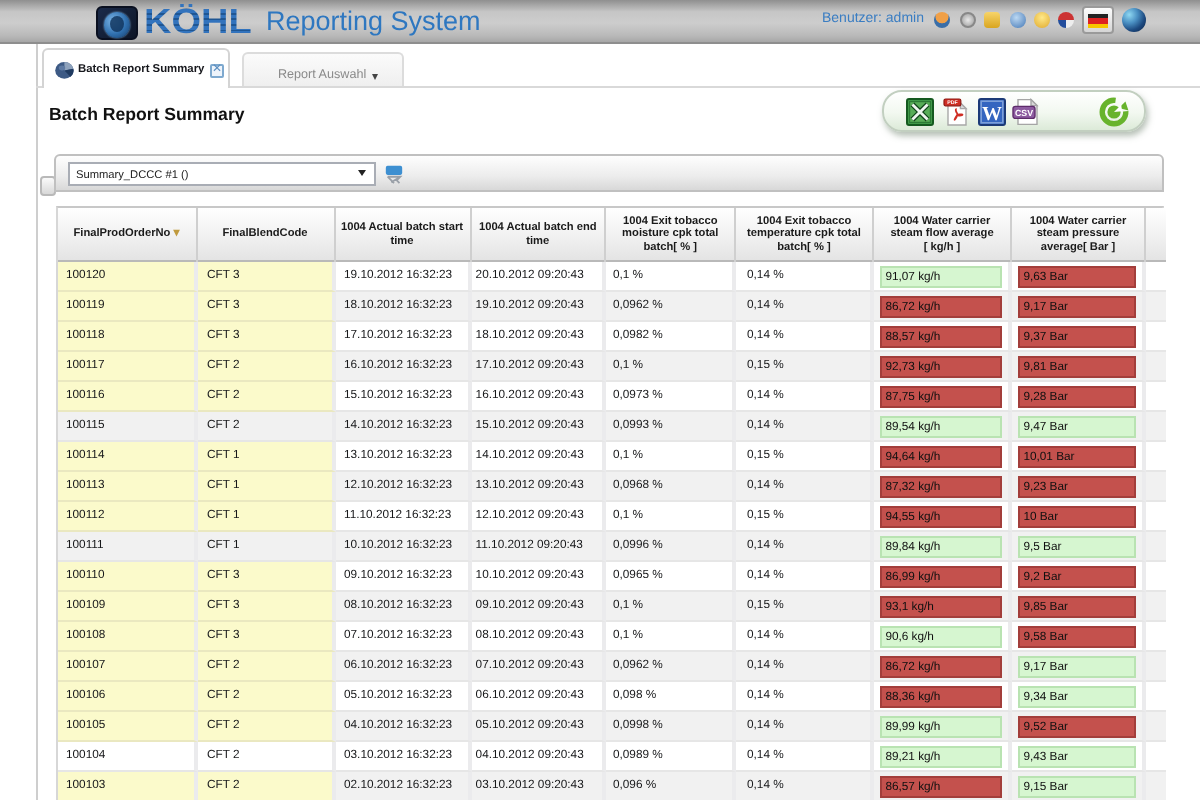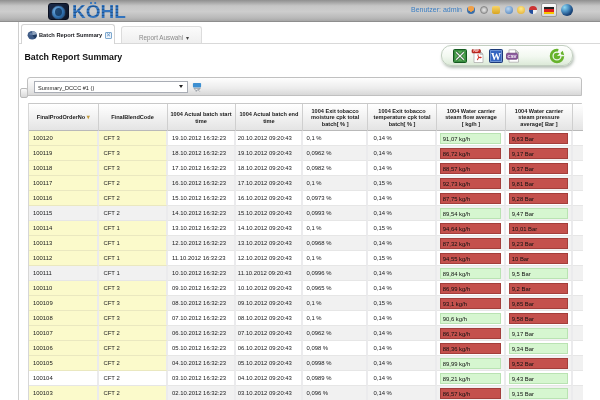--- a/index.html
+++ b/index.html
@@ -97,20 +97,21 @@
 </style></head>
 <body>
 <div id="page">
 
   <div id="banner">
     <div id="logobox">
         <div class="globe"></div>
         <div class="land"></div>
       </div>
     <div id="kohl">KÖHL</div>
+    <div id="rsys">Reporting System</div>
     <div id="benutzer">Benutzer: admin</div>
     <div class="tico" style="left:467px;background:radial-gradient(circle at 50% 30%,#f0a048 45%,#3a6ea8 50%)"></div>
     <div class="tico" style="left:480px;background:radial-gradient(#e8e8e8,#9a9a9a);border:1px solid #888"></div>
     <div class="tico" style="left:492px;background:linear-gradient(#f7d469,#d9a520);border-radius:2px"></div>
     <div class="tico" style="left:505px;background:radial-gradient(circle at 40% 35%,#bcd8f2,#4377b5);"></div>
     <div class="tico" style="left:517px;background:radial-gradient(circle at 50% 35%,#ffe98a,#e0a92c);"></div>
     <div class="tico" style="left:529px;background:conic-gradient(#c33 0 25%,#eee 25% 50%,#234d9c 50% 75%,#c33 75%)"></div>
     <div id="flagbox">
         <div class="flag">
           <div class="f1"></div>

